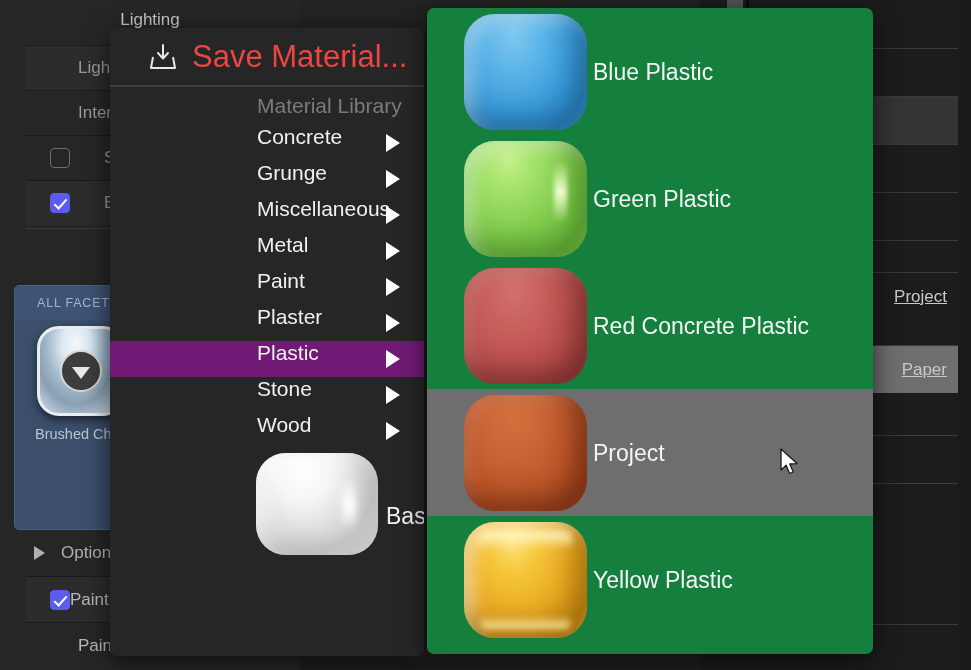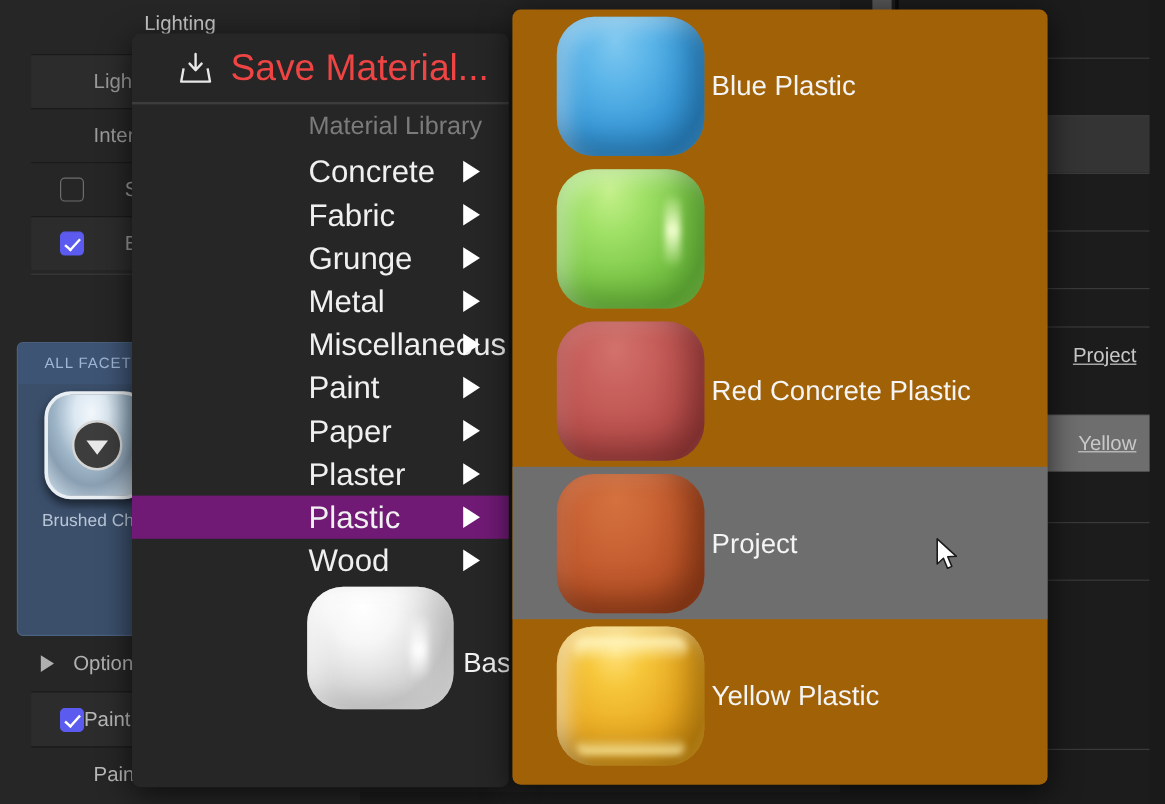--- a/index.html
+++ b/index.html
@@ -177,23 +177,23 @@
   .save-icon { width: 30px; height: 28px; margin-right: 14px; flex: 0 0 auto; }
   .save-label { color: #ef4444; font-size: 31px; }
   .m1-sep { height: 2px; background: #3d3d3d; margin: 0 0 0 0; }
 
   .m1-head {
     height: 38px; display: flex; align-items: center;
     padding-left: 147px; color: #7b7b7b; font-size: 21px;
   }
   .m1-item {
     position: relative; height: 36px;
-    display: flex; align-items: center;
+    display: flex; 
     padding-left: 147px;
-    color: #f0f0f0; font-size: 26px;
+    color: #f0f0f0; font-size: 21px;
   }
   .m1-item.active { background: #701a75; }
   .m1-arrow {
     position: absolute; right: 24px; top: 50%; transform: translateY(-50%);
     width: 0; height: 0;
     border-top: 9px solid transparent; border-bottom: 9px solid transparent;
     border-left: 14px solid #ffffff;
   }
   .basic-row {
     position: relative; margin-top: 4px; height: 105px;
@@ -215,21 +215,21 @@
   }
   .basic-label {
     position: absolute; left: 276px; top: 50px;
     color: #f2f2f2; font-size: 23px;
   }
 
   
   .menu2 {
     position: absolute; left: 427px; top: 8px;
     width: 446px; height: 646px;
-    background: #a16207; border-radius: 7px;
+    background: #15803d; border-radius: 7px;
     box-shadow: 0 6px 26px rgba(0,0,0,.65);
     overflow: hidden;
   }
   .m2-item {
     position: relative; height: 127px;
     display: flex; align-items: center;
   }
   .m2-item.active { background: #6e6e6e; }
   .m2-thumb {
     position: absolute; left: 37px; top: 50%; transform: translateY(-50%);
@@ -350,21 +350,21 @@
       <span class="shape-red"></span>
       <span class="shape-red-d"></span>
     </div>
     <div class="lrow" style="top:144px;"></div>
     <div class="lrow" style="top:192px;"></div>
     <div class="lrow" style="top:240px;"></div>
     <div class="lrow" style="top:272px;">
       <span class="ltext">Project</span>
     </div>
     <div class="lrow hl" style="top:345px;">
-      <span class="ltext u">Yellow</span>
+      <span class="ltext u">Paper</span>
     </div>
     <div class="lrow" style="top:435px;"></div>
     <div class="lrow" style="top:483px;"></div>
     <div class="lrow" style="top:624px;"></div>
 
   </div>
   <div class="rightmost-edge"></div>
   <div class="top-nub"></div>
   <div class="top-nub2"></div>
 
@@ -382,49 +382,45 @@
 
     <div class="m1-sep"></div>
 
     <div class="m1-head">Material Library</div>
 
     <div class="m1-item">
       <span>Concrete</span>
       <span class="m1-arrow"></span>
     </div>
     <div class="m1-item">
-      <span>Fabric</span>
-      <span class="m1-arrow"></span>
-    </div>
-    <div class="m1-item">
       <span>Grunge</span>
       <span class="m1-arrow"></span>
     </div>
     <div class="m1-item">
+      <span>Miscellaneous</span>
+      <span class="m1-arrow"></span>
+    </div>
+    <div class="m1-item">
       <span>Metal</span>
       <span class="m1-arrow"></span>
     </div>
     <div class="m1-item">
-      <span>Miscellaneous</span>
-      <span class="m1-arrow"></span>
-    </div>
-    <div class="m1-item">
       <span>Paint</span>
-      <span class="m1-arrow"></span>
-    </div>
-    <div class="m1-item">
-      <span>Paper</span>
       <span class="m1-arrow"></span>
     </div>
     <div class="m1-item">
       <span>Plaster</span>
       <span class="m1-arrow"></span>
     </div>
     <div class="m1-item active">
       <span>Plastic</span>
+      <span class="m1-arrow"></span>
+    </div>
+    <div class="m1-item">
+      <span>Stone</span>
       <span class="m1-arrow"></span>
     </div>
     <div class="m1-item">
       <span>Wood</span>
       <span class="m1-arrow"></span>
     </div>
 
     <div class="basic-row">
       <span class="basic-thumb"></span>
       <span class="basic-label">Basic</span>
@@ -433,20 +429,21 @@
 
   <div class="menu2">
 
     <div class="m2-item">
       <span class="m2-thumb t-blue"></span>
       <span class="m2-name">Blue Plastic</span>
     </div>
 
     <div class="m2-item">
       <span class="m2-thumb t-green"></span>
+      <span class="m2-name">Green Plastic</span>
     </div>
 
     <div class="m2-item">
       <span class="m2-thumb t-red"></span>
       <span class="m2-name">Red Concrete Plastic</span>
     </div>
 
     <div class="m2-item active">
       <span class="m2-thumb t-vintage"></span>
       <span class="m2-name">Project</span>

